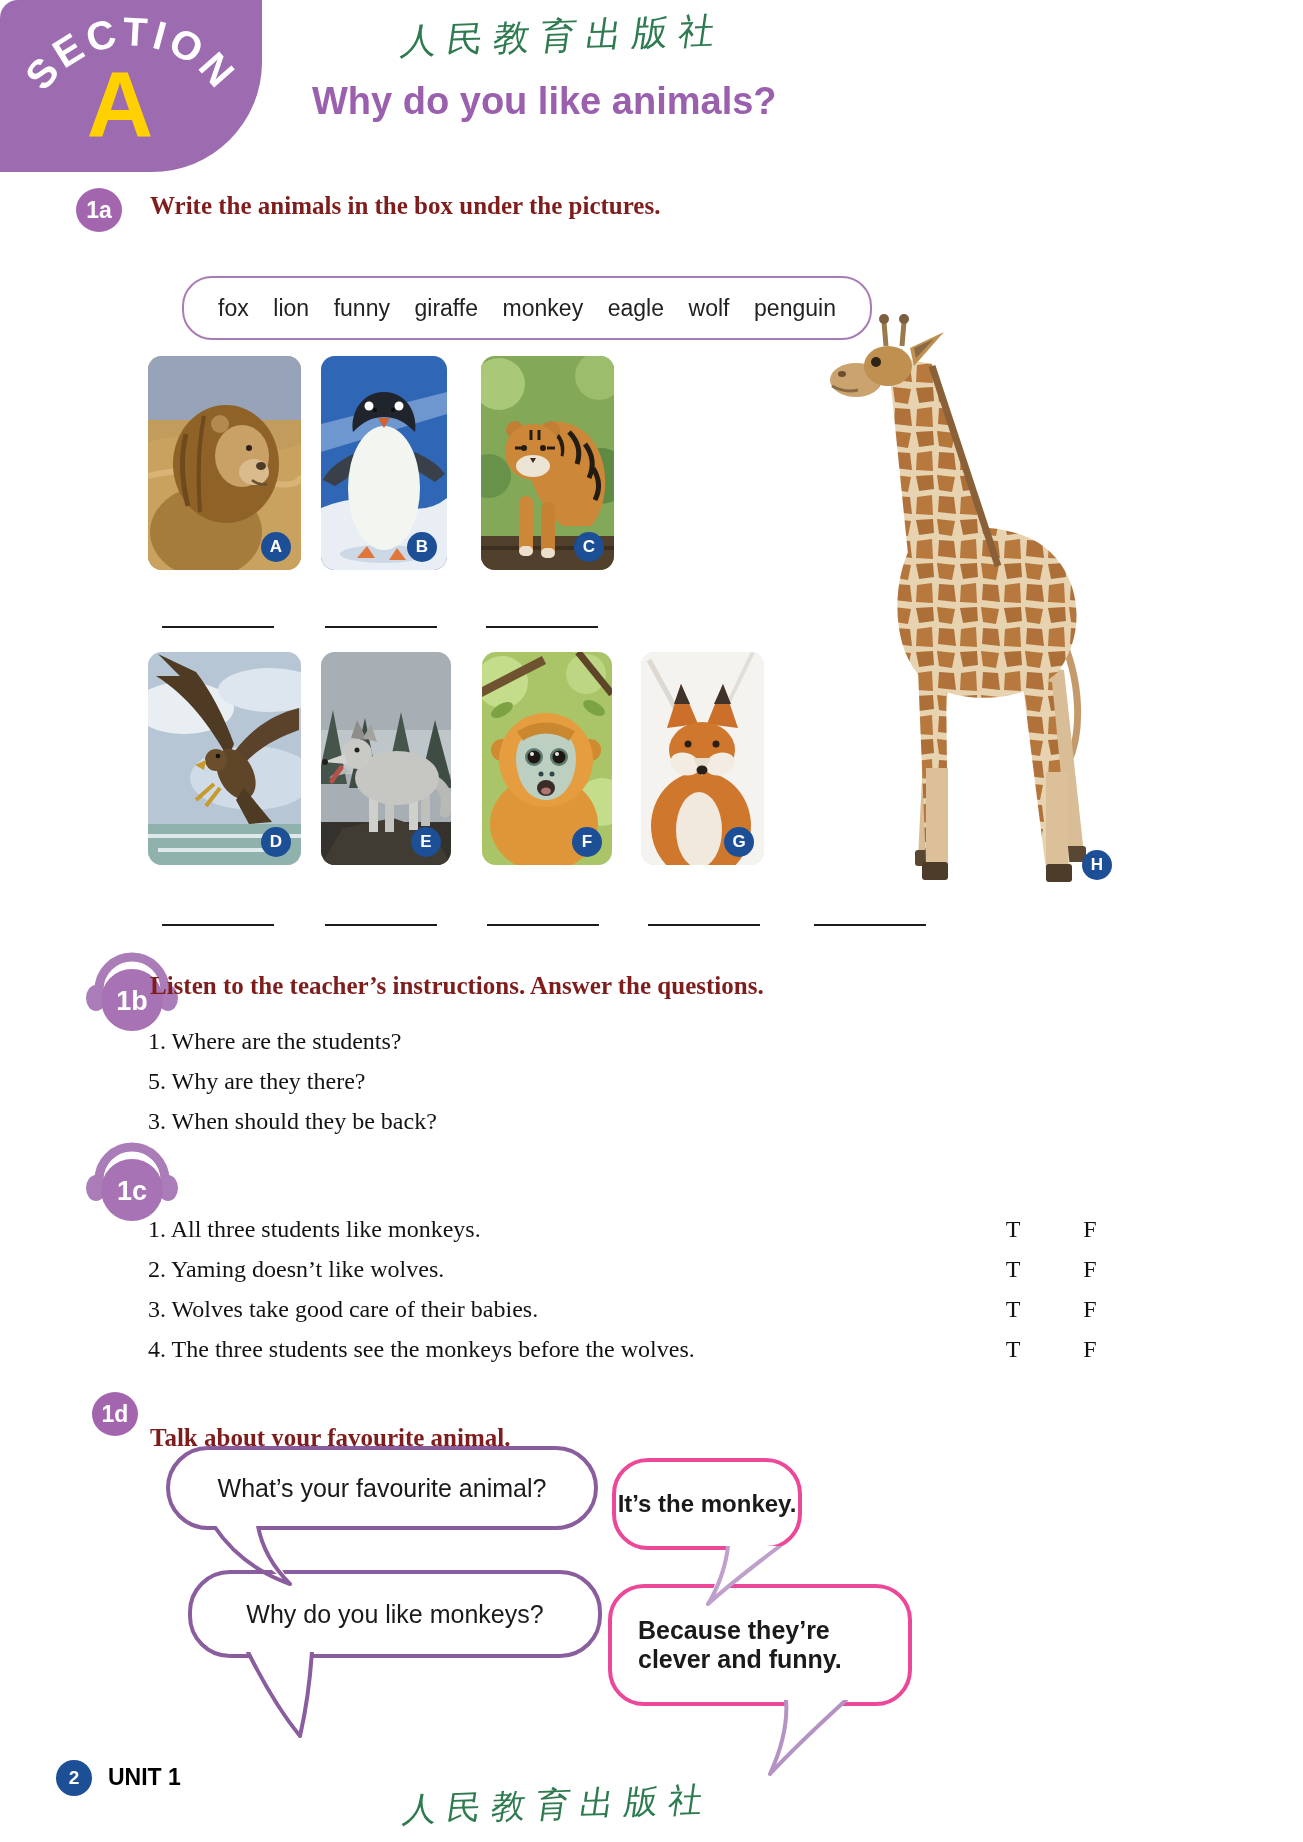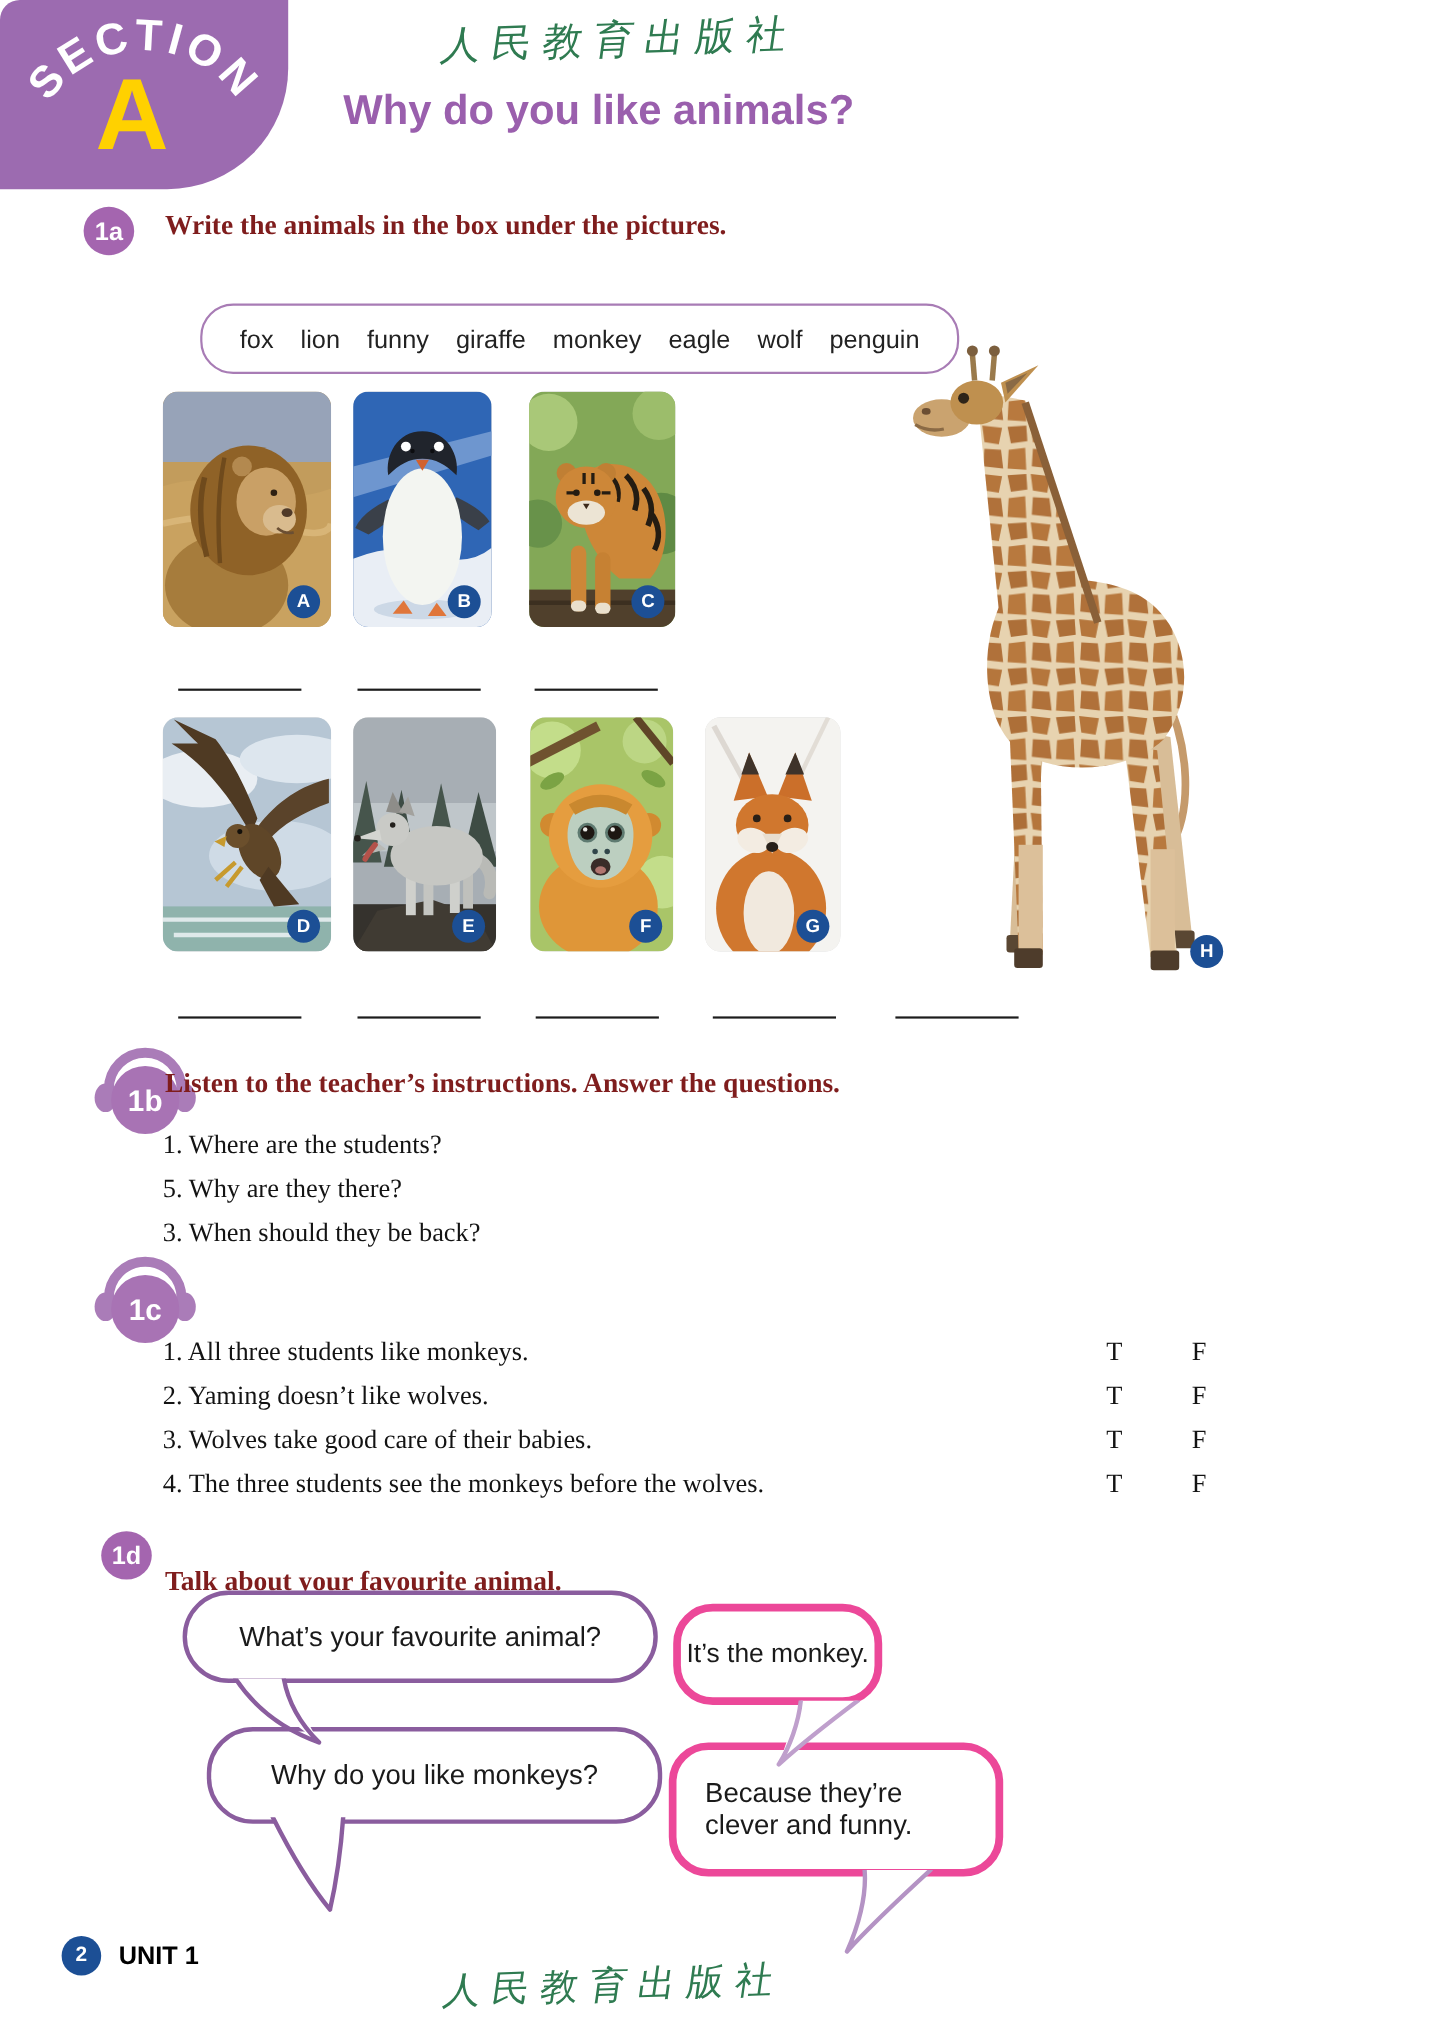--- a/index.html
+++ b/index.html
@@ -39,21 +39,21 @@
   .q-item{position:absolute;left:148px;font-size:24px;color:#131313;white-space:nowrap;}
   .tf-row{position:absolute;left:148px;width:1010px;height:34px;font-size:24px;color:#131313;}
   .tf-stmt{position:absolute;left:0;top:0;white-space:nowrap;}
   .tf-t{position:absolute;left:849px;top:0;width:32px;text-align:center;}
   .tf-f{position:absolute;left:926px;top:0;width:32px;text-align:center;}
   
   .bubble{position:absolute;background:#fff;display:flex;align-items:center;justify-content:center;
           font-family:"Liberation Sans",sans-serif;font-size:25px;color:#1a1a1a;box-sizing:border-box;
           z-index:2;}
   .b-dark{border:4px solid #8a5d9e;border-radius:42px;text-align:right;}
-  .b-light{border:7px solid #ec4899;border-radius:36px;}
+  .b-light{border:4px solid #ec4899;border-radius:36px;font-weight:bold;}
   .tail{position:absolute;z-index:3;}
   
   .pageno{position:absolute;left:56px;top:1760px;width:36px;height:36px;border-radius:50%;
           background:#1c4f95;color:#fff;font-family:"Liberation Sans",sans-serif;font-weight:bold;
           font-size:19px;display:flex;align-items:center;justify-content:center;}
   .unit{position:absolute;left:108px;top:1764px;font-family:"Liberation Sans",sans-serif;
         font-weight:bold;font-size:23px;color:#000000;}
 </style>
 </head>
 <body>

